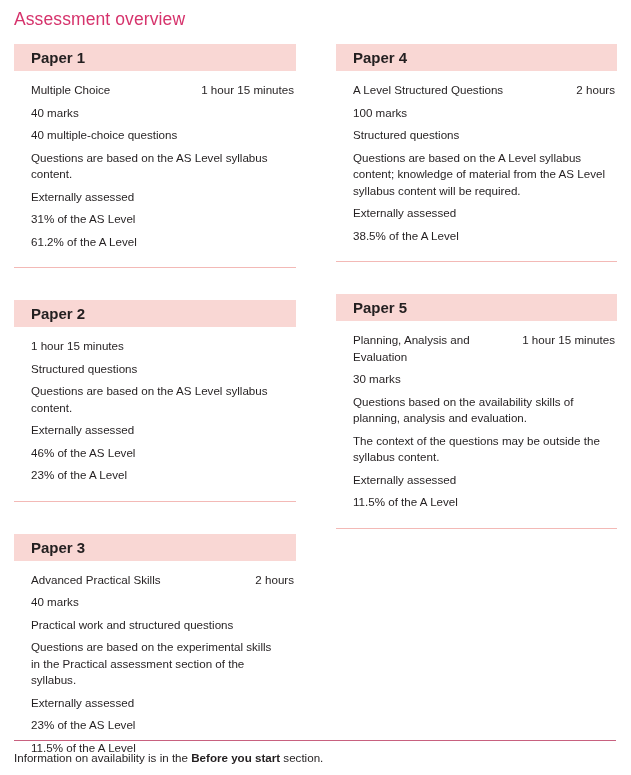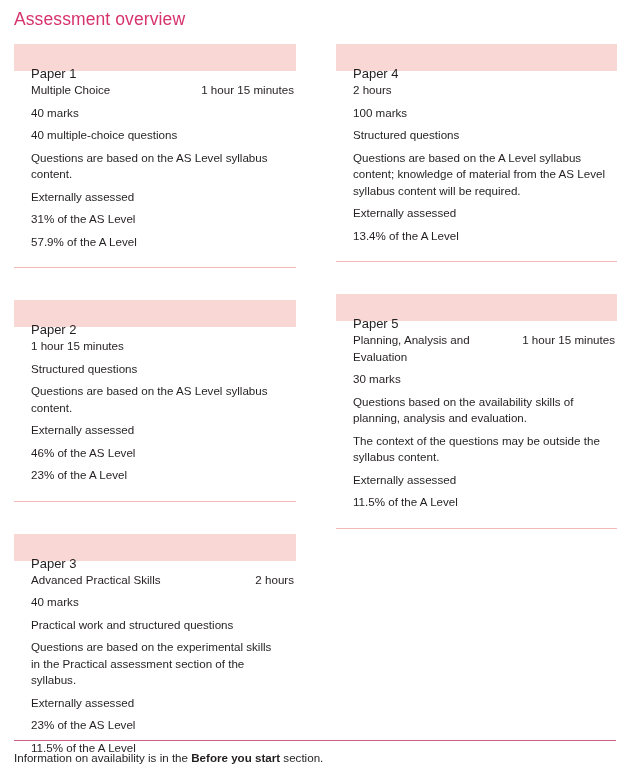--- a/index.html
+++ b/index.html
@@ -46,23 +46,23 @@
 
   .card {
     margin-bottom: 32px;
   }
   .card:last-child { margin-bottom: 0; }
 
   .card-header {
     background: #f9d7d4;
     height: 27px;
     line-height: 27px;
-    padding: 16px 0 0 17px;
-    font-size: 13px;
-    font-weight: normal;
+    padding: 0 0 0 17px;
+    font-size: 15px;
+    font-weight: bold;
     color: #231f20;
     box-sizing: border-box;
   }
   .card-body {
     padding: 11px 0 7px 17px;
   }
   .row {
     display: flex;
     align-items: flex-start;
     justify-content: space-between;
@@ -132,21 +132,21 @@
           <div class="card-body">
             <div class="row">
               <div class="row-title">Multiple Choice</div>
               <div class="row-duration">1 hour 15 minutes</div>
             </div>
             <div class="line wrap">40 marks</div>
             <div class="line wrap">40 multiple-choice questions</div>
             <div class="line wrap">Questions are based on the AS Level syllabus content.</div>
             <div class="line wrap">Externally assessed</div>
             <div class="line wrap">31% of the AS Level</div>
-            <div class="line wrap">57.9% of the A Level</div>
+            <div class="line wrap">61.2% of the A Level</div>
           </div>
           <hr class="card-rule">
         </div>
         <div class="card">
           <div class="card-header">Paper 2</div>
           <div class="card-body">
             <div class="row">
               <div class="row-duration">1 hour 15 minutes</div>
             </div>
             <div class="line wrap">Structured questions</div>
@@ -171,27 +171,28 @@
             <div class="line wrap">23% of the AS Level</div>
             <div class="line wrap">11.5% of the A Level</div>
           </div>
         </div>
       </div>
     <div class="col col-right">
         <div class="card">
           <div class="card-header">Paper 4</div>
           <div class="card-body">
             <div class="row">
+              <div class="row-title">A Level Structured Questions</div>
               <div class="row-duration">2 hours</div>
             </div>
             <div class="line wrap">100 marks</div>
             <div class="line wrap">Structured questions</div>
             <div class="line wrap">Questions are based on the A Level syllabus content; knowledge of material from the AS Level syllabus content will be required.</div>
             <div class="line wrap">Externally assessed</div>
-            <div class="line wrap">13.4% of the A Level</div>
+            <div class="line wrap">38.5% of the A Level</div>
           </div>
           <hr class="card-rule">
         </div>
         <div class="card">
           <div class="card-header">Paper 5</div>
           <div class="card-body">
             <div class="row">
               <div class="row-title">Planning, Analysis and Evaluation</div>
               <div class="row-duration">1 hour 15 minutes</div>
             </div>

